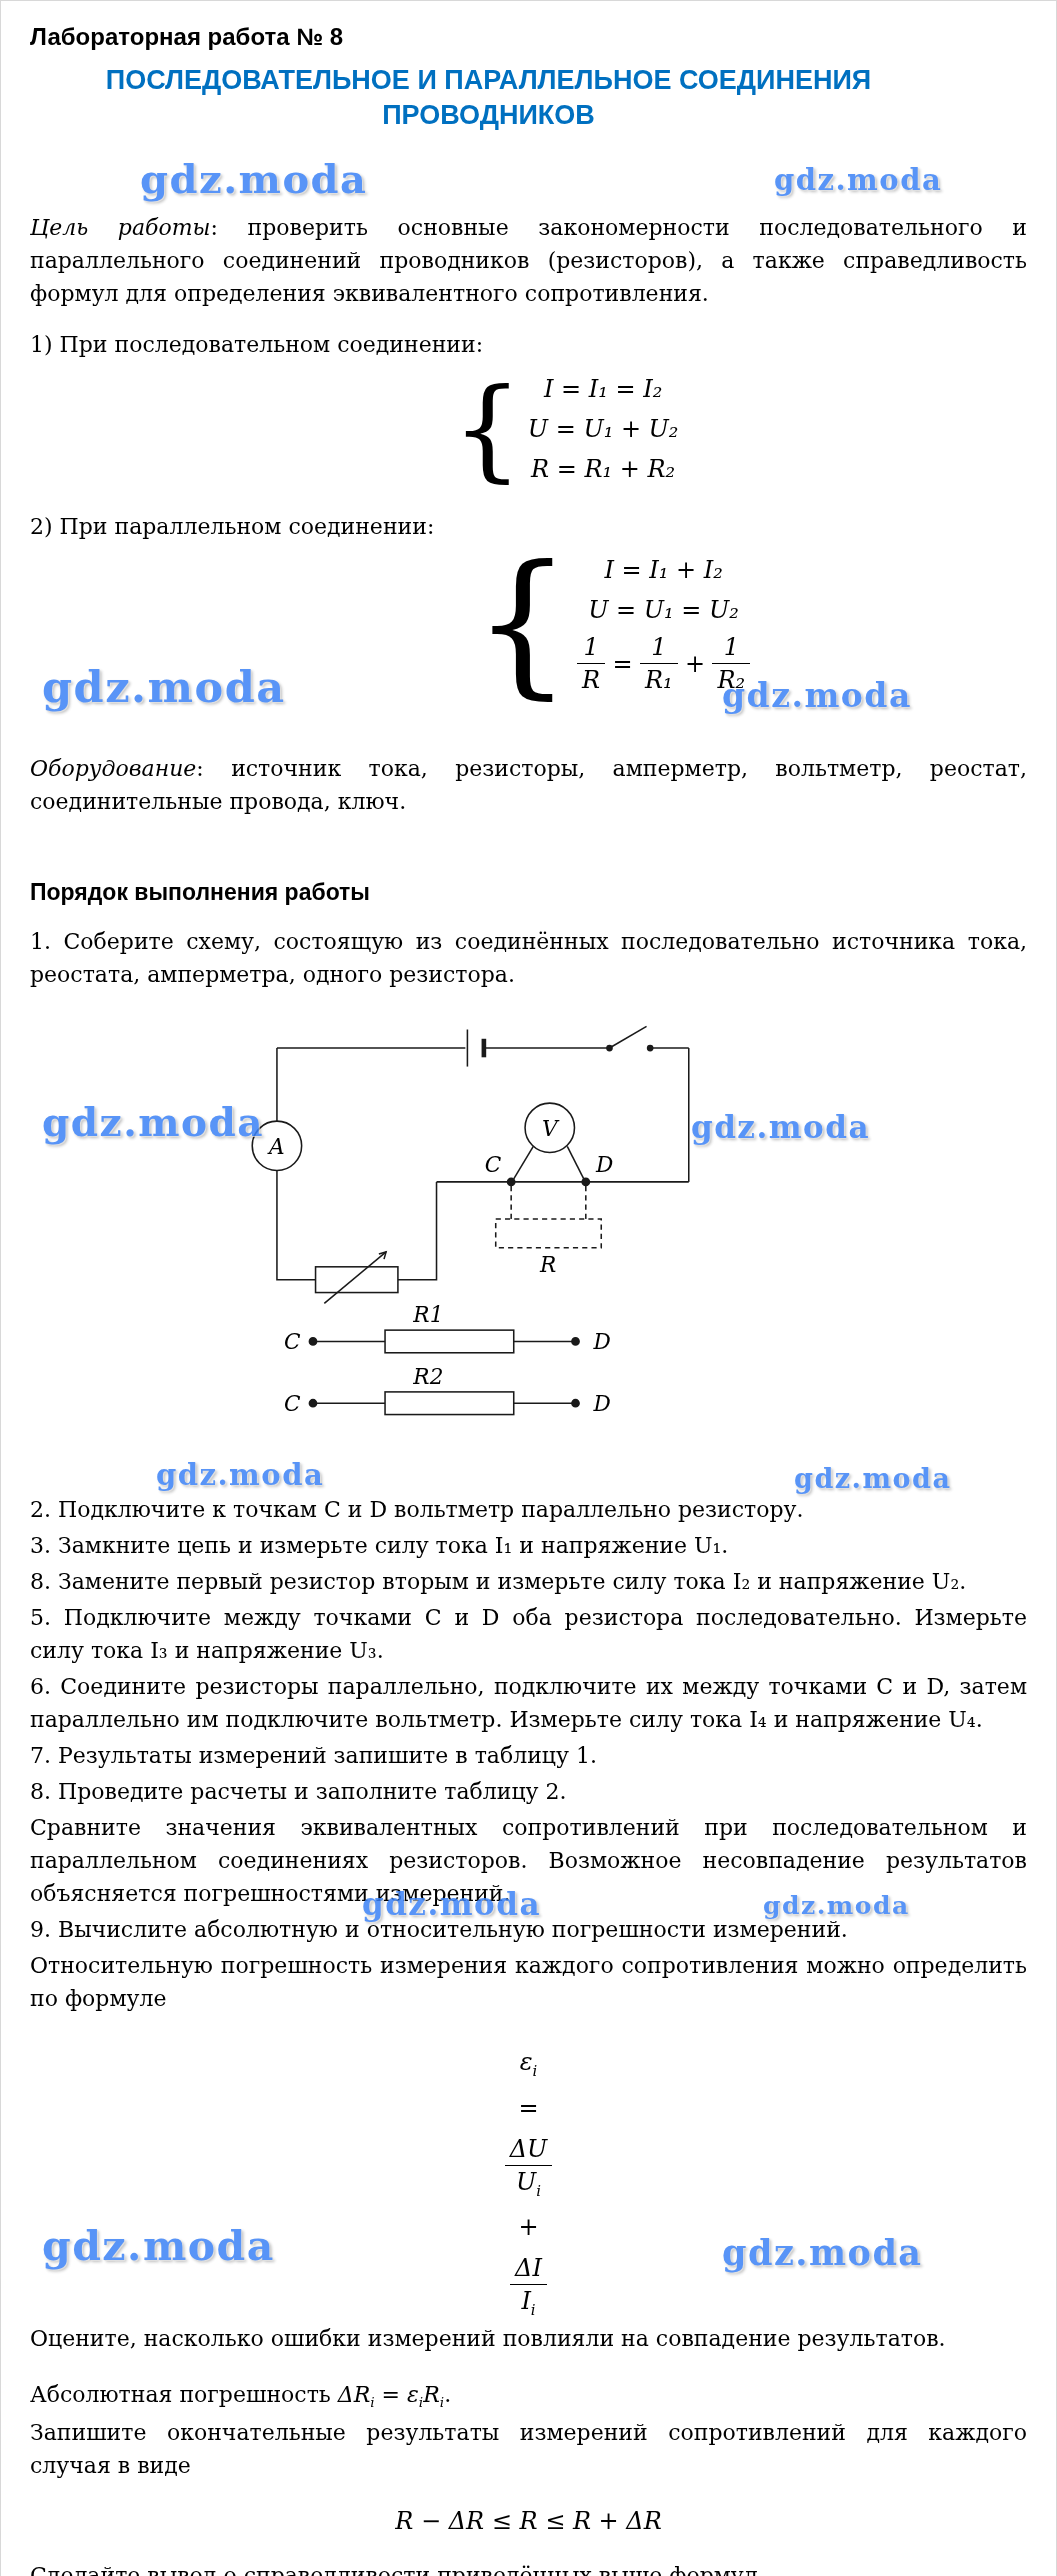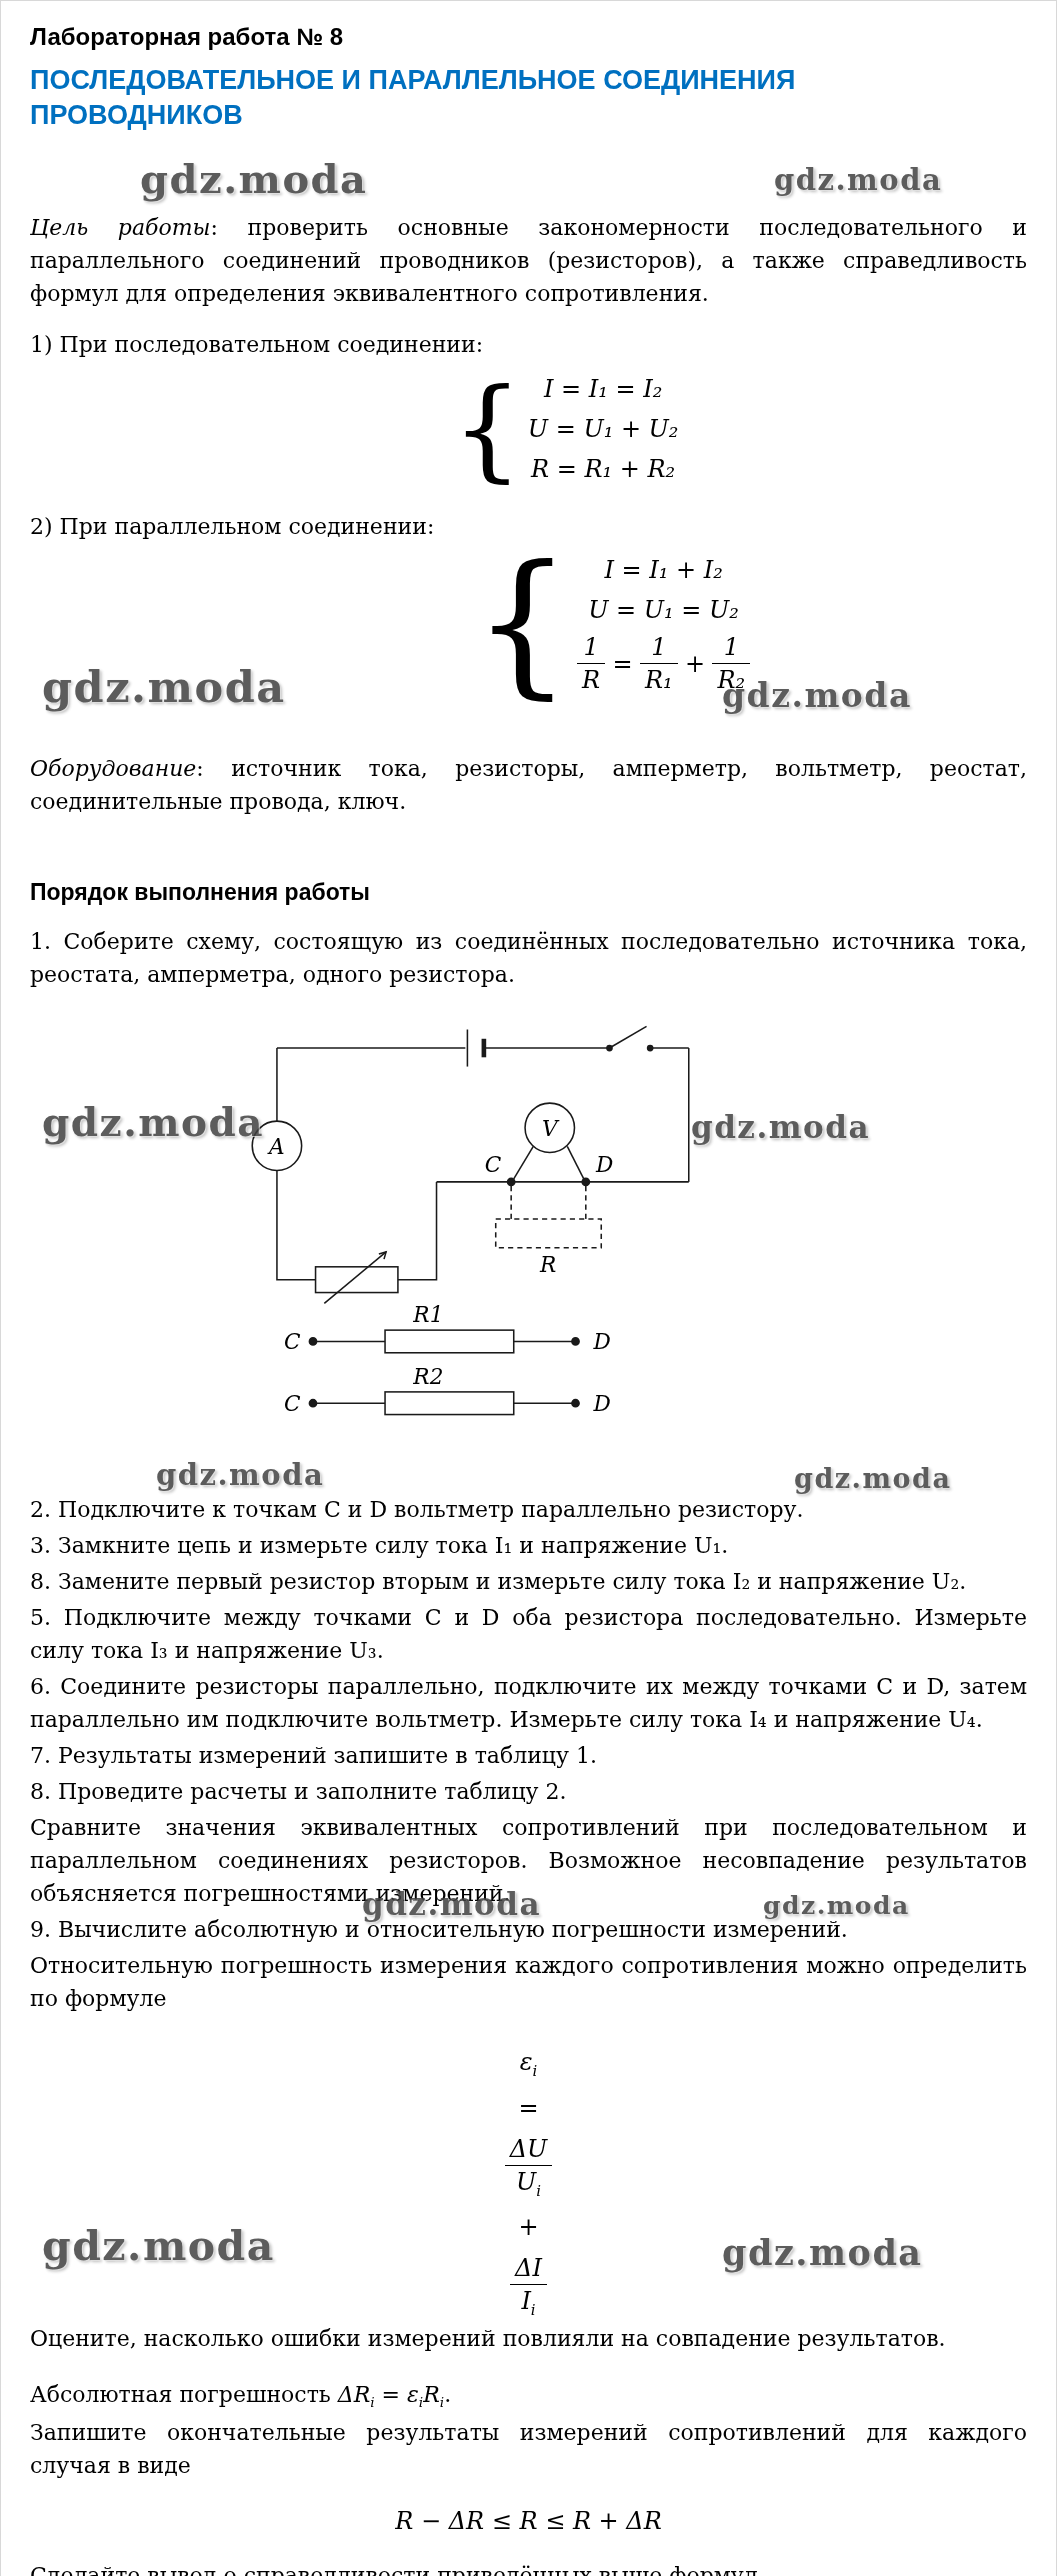--- a/index.html
+++ b/index.html
@@ -6,41 +6,41 @@
   html,body { background:#ffffff; }
   .page {
     position:relative; width:1057px; height:3903px; overflow:hidden;
     background:#ffffff; border:0.5px solid #d8d8d8;
     padding:17.5px 29px 0 29px;
     font-family:"DejaVu Serif","Liberation Serif",serif;
     font-size:22px; line-height:1.5; color:#000;
   }
   .lab-title { font-family:"Liberation Sans",sans-serif; font-size:24px; font-weight:bold; }
   .main-title { font-family:"Liberation Sans",sans-serif; font-size:27px; font-weight:bold;
-    color:#0070c0; line-height:1.32; max-width:917px; margin-top:8.2px; }
+    color:#0070c0; line-height:1.32; max-width:917px; margin-top:8.2px;text-align:center; }
   .section-heading { font-family:"Liberation Sans",sans-serif; font-size:23px; font-weight:bold; }
   .para { margin-top:3px; }
   .just { text-align:justify; }
   .italic-lead { font-style:italic; }
   .math { font-family:"DejaVu Serif",serif; font-style:italic;align-items:center; }
   .eq-system { display:flex; align-items:center; gap:5.2px; margin-top:9.3px; }
   .brace { font-family:"DejaVu Serif",serif; font-style:normal; line-height:0.92; font-weight:normal; }
   .brace-3 { font-size:111px; }
   .brace-big { font-size:155px; }
   .eq-lines { display:flex; flex-direction:column; gap:4.1px; font-size:24px; }
   .eq-line { display:flex; align-items:center; gap:7.2px; }
   .frac { display:inline-flex; flex-direction:column; text-align:center; vertical-align:middle; line-height:1.25; }
   .frac .num { border-bottom:1.5px solid #000; padding:0 5.2px 1px 5.2px; }
   .frac .den { padding:1px 5.2px 0 5.2px; }
   sub { font-size:0.62em; }
   .formula-center { display:flex; justify-content:center; align-items:center; gap:8.2px;
     font-size:24px; margin-top:29px;flex-direction:column; }
   .circuit-wrap { margin-top:20.6px; margin-left:185px; }
   .wm { position:absolute; z-index:6; white-space:nowrap; pointer-events:none;
-    font-family:"DejaVu Serif",serif; font-weight:bold; color:#404040; opacity:0.85;
+    font-family:"DejaVu Serif",serif; font-weight:bold; color:#3b82f6; opacity:0.85;
     letter-spacing:1.5px; text-shadow:1px 1px 0 rgba(220,220,220,0.9), 2.1px 2.1px 3.1px rgba(0,0,0,0.30); }
 </style>
 </head>
 <body>
 
 <div class="page">
 
   <div class="wm" style="top:148px;left:139px;font-size:40px">gdz.moda</div>
   <div class="wm" style="top:158px;left:773px;font-size:29px">gdz.moda</div>
   <div class="wm" style="top:654px;left:41px;font-size:43px">gdz.moda</div>

